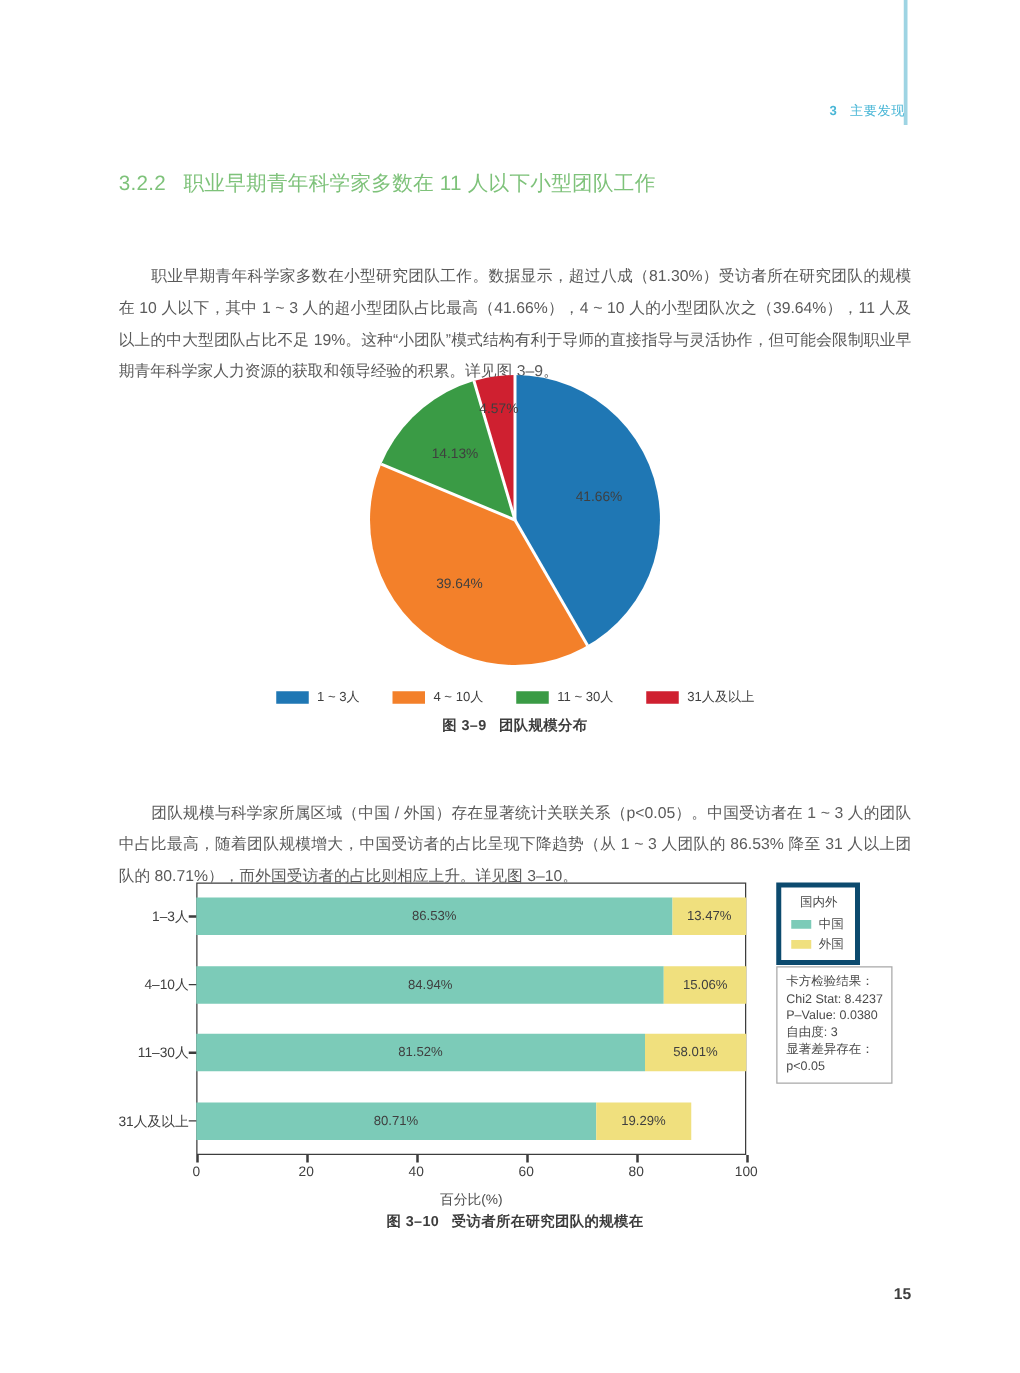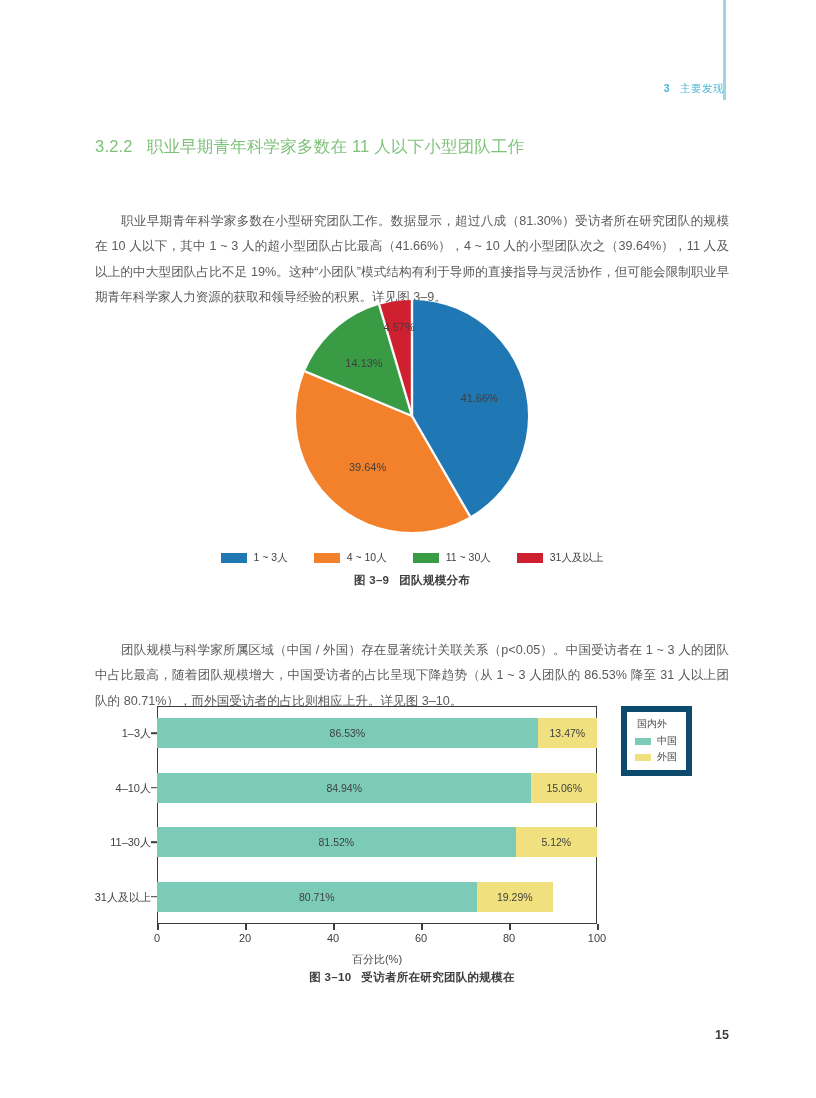--- a/index.html
+++ b/index.html
@@ -197,24 +197,25 @@
     top: 252px;
     text-align: center;
     font-size: 11px;
     color: #4a4a4a;
   }
 
   .chart-legend-box {
     position: absolute;
     left: 526px;
     top: 6px;
-    border: 6px solid #0c4a6e;
+    border: 4px solid #0c4a6e;
     background: #fff;
     padding: 5px 9px 6px 8px;
     box-sizing: border-box;
+    text-align: center;
   }
   .clb-title { font-size: 10px; color: #4a4a4a; margin-bottom: 3px; padding-left: 2px; }
   .clb-item { display: flex; align-items: center; gap: 6px; margin-top: 2px; }
   .clb-swatch { width: 16px; height: 7px; display: block; }
   .clb-label { font-size: 10px; color: #4a4a4a; white-space: nowrap; }
 
   .stats-box {
     position: absolute;
     left: 526px;
     top: 73px;
@@ -311,35 +312,43 @@
       <div class="clb-item">
         <span class="clb-swatch" id="clb-sw-0" style="background: rgb(124, 203, 184);"></span>
         <span class="clb-label">中国</span>
       </div>
       <div class="clb-item">
         <span class="clb-swatch" id="clb-sw-1" style="background: rgb(240, 224, 126);"></span>
         <span class="clb-label">外国</span>
       </div>
     </div>
 
+    <div class="stats-box">
+      <div class="stats-line">卡方检验结果：</div>
+      <div class="stats-line">Chi2 Stat: 8.4237</div>
+      <div class="stats-line">P–Value: 0.0380</div>
+      <div class="stats-line">自由度: 3</div>
+      <div class="stats-line">显著差异存在：</div>
+      <div class="stats-line">p&lt;0.05</div>
+    </div>
   <div class="bar-row" style="left: 62px; width: 440px; top: 18.25px; height: 30px; position: absolute;">
         <div class="bar-seg" style="width: 380.732px; background: rgb(124, 203, 184);">86.53%</div>
         <div class="bar-seg" style="width: 59.268px; background: rgb(240, 224, 126);">13.47%</div>
       </div>
       <div class="ytick-label" style="top: 33.25px;">1–3人</div>
       <div class="ytick-mark" style="top: 33.25px;"></div>
       <div class="bar-row" style="left: 62px; width: 440px; top: 72.75px; height: 30px; position: absolute;">
         <div class="bar-seg" style="width: 378px; background: rgb(124, 203, 184);">84.94%</div>
         <div class="bar-seg" style="width: 66.264px; background: rgb(240, 224, 126);">15.06%</div>
       </div>
       <div class="ytick-label" style="top: 87.75px;">4–10人</div>
       <div class="ytick-mark" style="top: 87.75px;"></div>
       <div class="bar-row" style="left: 62px; width: 440px; top: 127.25px; height: 30px; position: absolute;">
         <div class="bar-seg" style="width: 358.688px; background: rgb(124, 203, 184);">81.52%</div>
-        <div class="bar-seg" style="width: 81.312px; background: rgb(240, 224, 126);">5.12%</div>
+        <div class="bar-seg" style="width: 81.312px; background: rgb(240, 224, 126);">58.01%</div>
       </div>
       <div class="ytick-label" style="top: 142.25px;">11–30人</div>
       <div class="ytick-mark" style="top: 142.25px;"></div>
       <div class="bar-row" style="left: 62px; width: 396px; top: 181.75px; height: 30px; position: absolute;">
         <div class="bar-seg" style="width: 355.124px; background: rgb(124, 203, 184);">80.71%</div>
         <div class="bar-seg" style="width: 84.876px; background: rgb(240, 224, 126);">19.29%</div>
       </div>
       <div class="ytick-label" style="top: 196.75px;">31人及以上</div>
       <div class="ytick-mark" style="top: 196.75px;"></div>
       <div class="xtick-mark" style="left: 62px;"></div>

